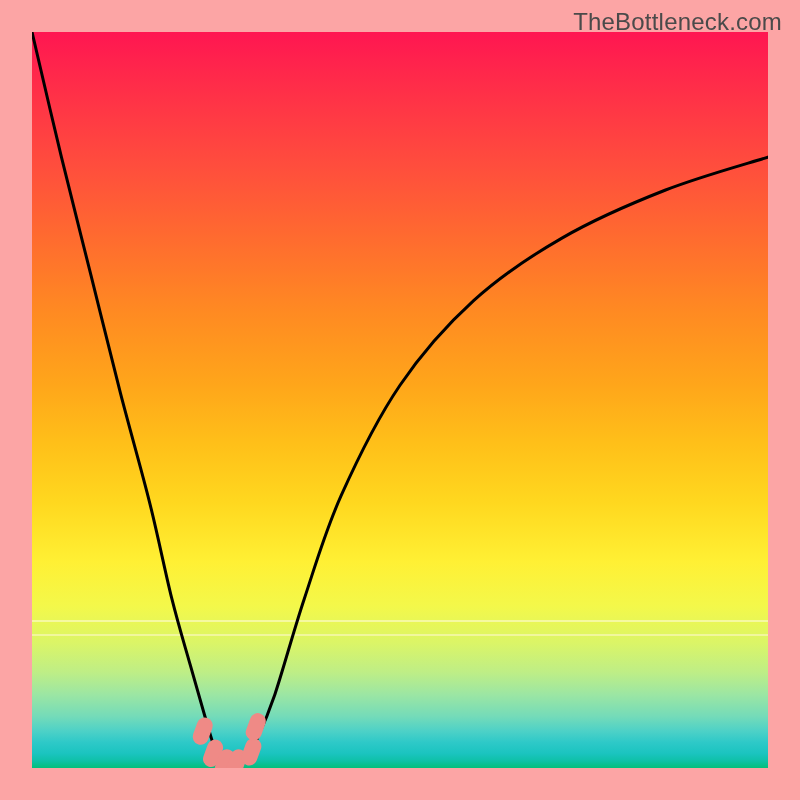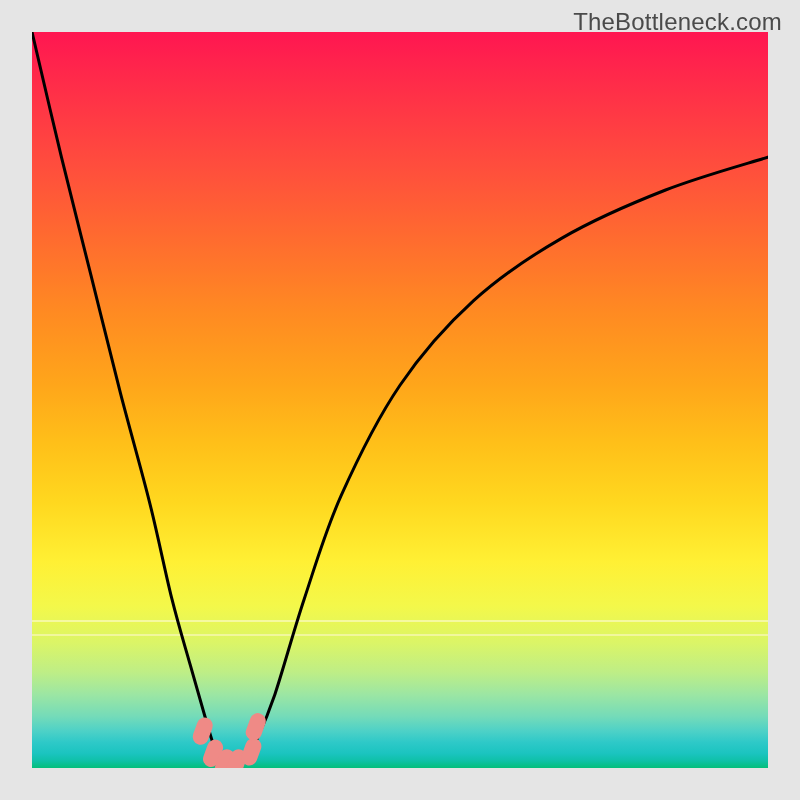--- a/index.html
+++ b/index.html
@@ -1,16 +1,16 @@
 <!DOCTYPE html>
 <html><head>
 <meta charset="utf-8">
 <style>
   html,body{margin:0;padding:0;width:800px;height:800px;overflow:hidden;background:#000;font-family:Arial,Helvetica,sans-serif}
-  .frame{position:absolute;left:0;top:0;width:800px;height:800px;background:#e5e5e5}
+  .frame{position:absolute;left:0;top:0;width:800px;height:800px;background:#fca5a5}
   .plot{position:absolute;left:32px;top:32px;width:736px;height:736px;overflow:hidden}
   .gradient{position:absolute;left:0;top:0;width:736px;height:736px;
     background:linear-gradient(to bottom,
       #ff1651 0%,
       #ff2f48 8%,
       #ff4d3d 18%,
       #ff6b2f 28%,
       #ff8a22 38%,
       #ffa61a 48%,
       #ffc019 56%,

